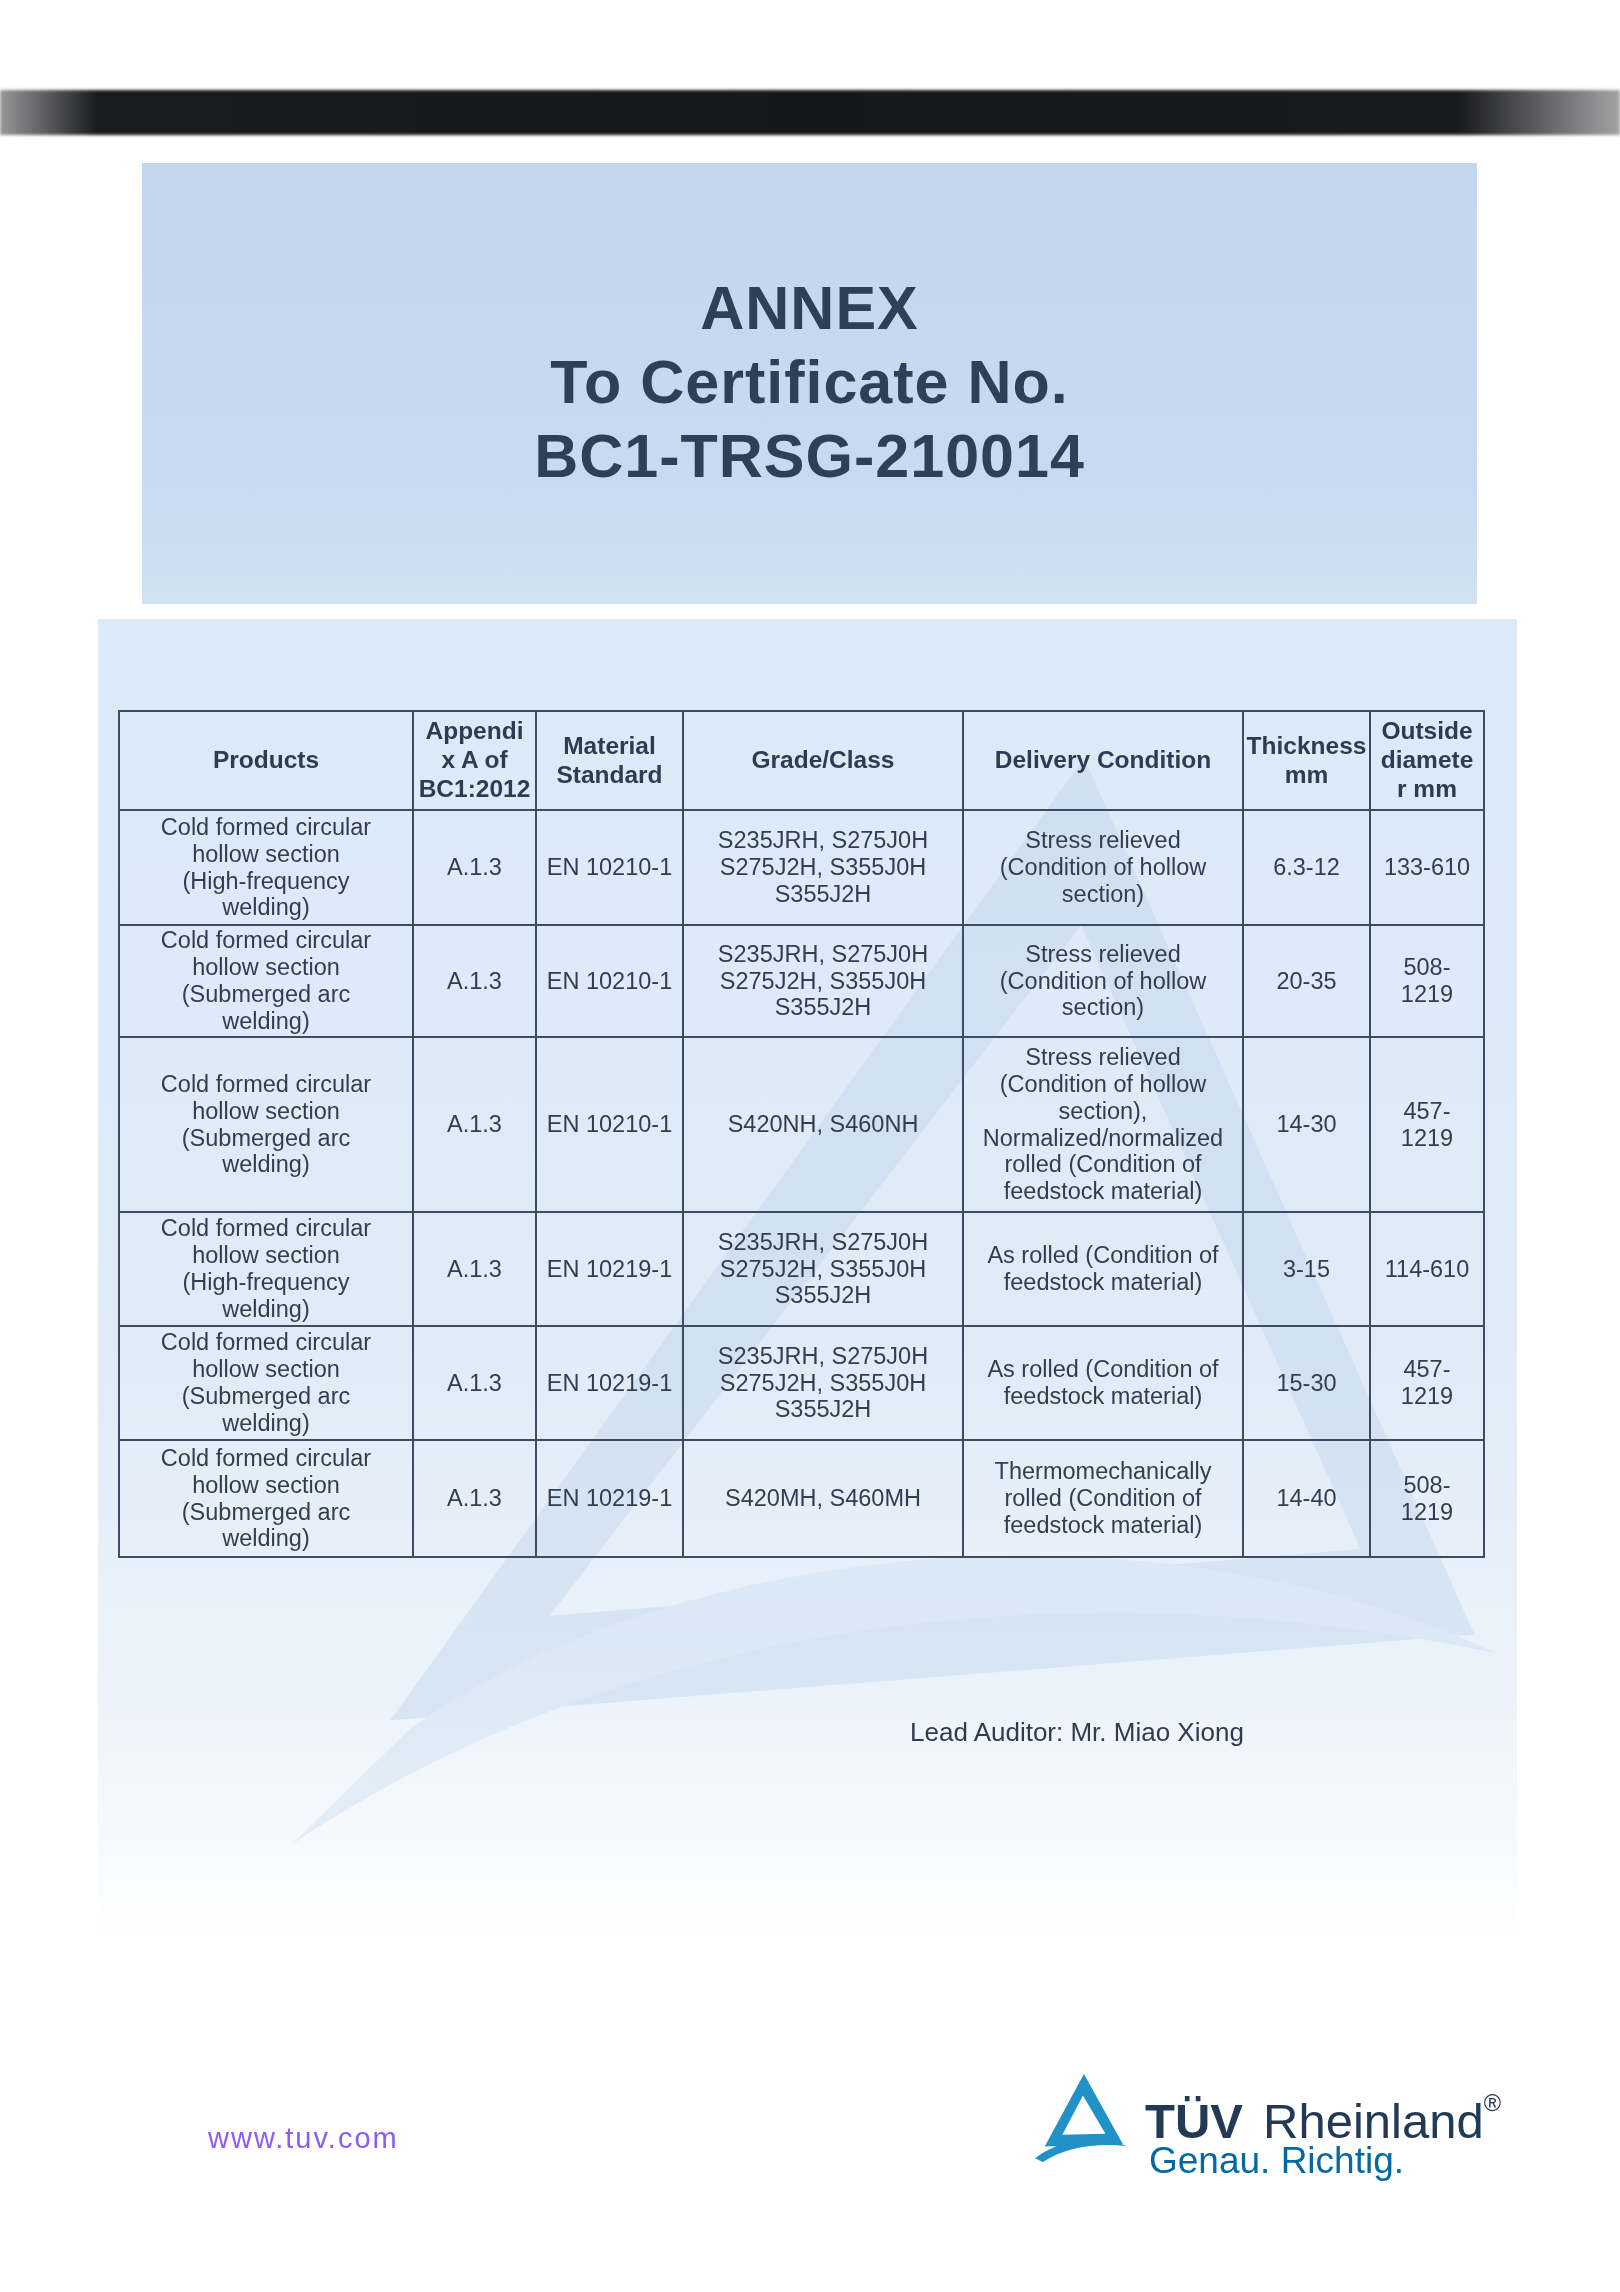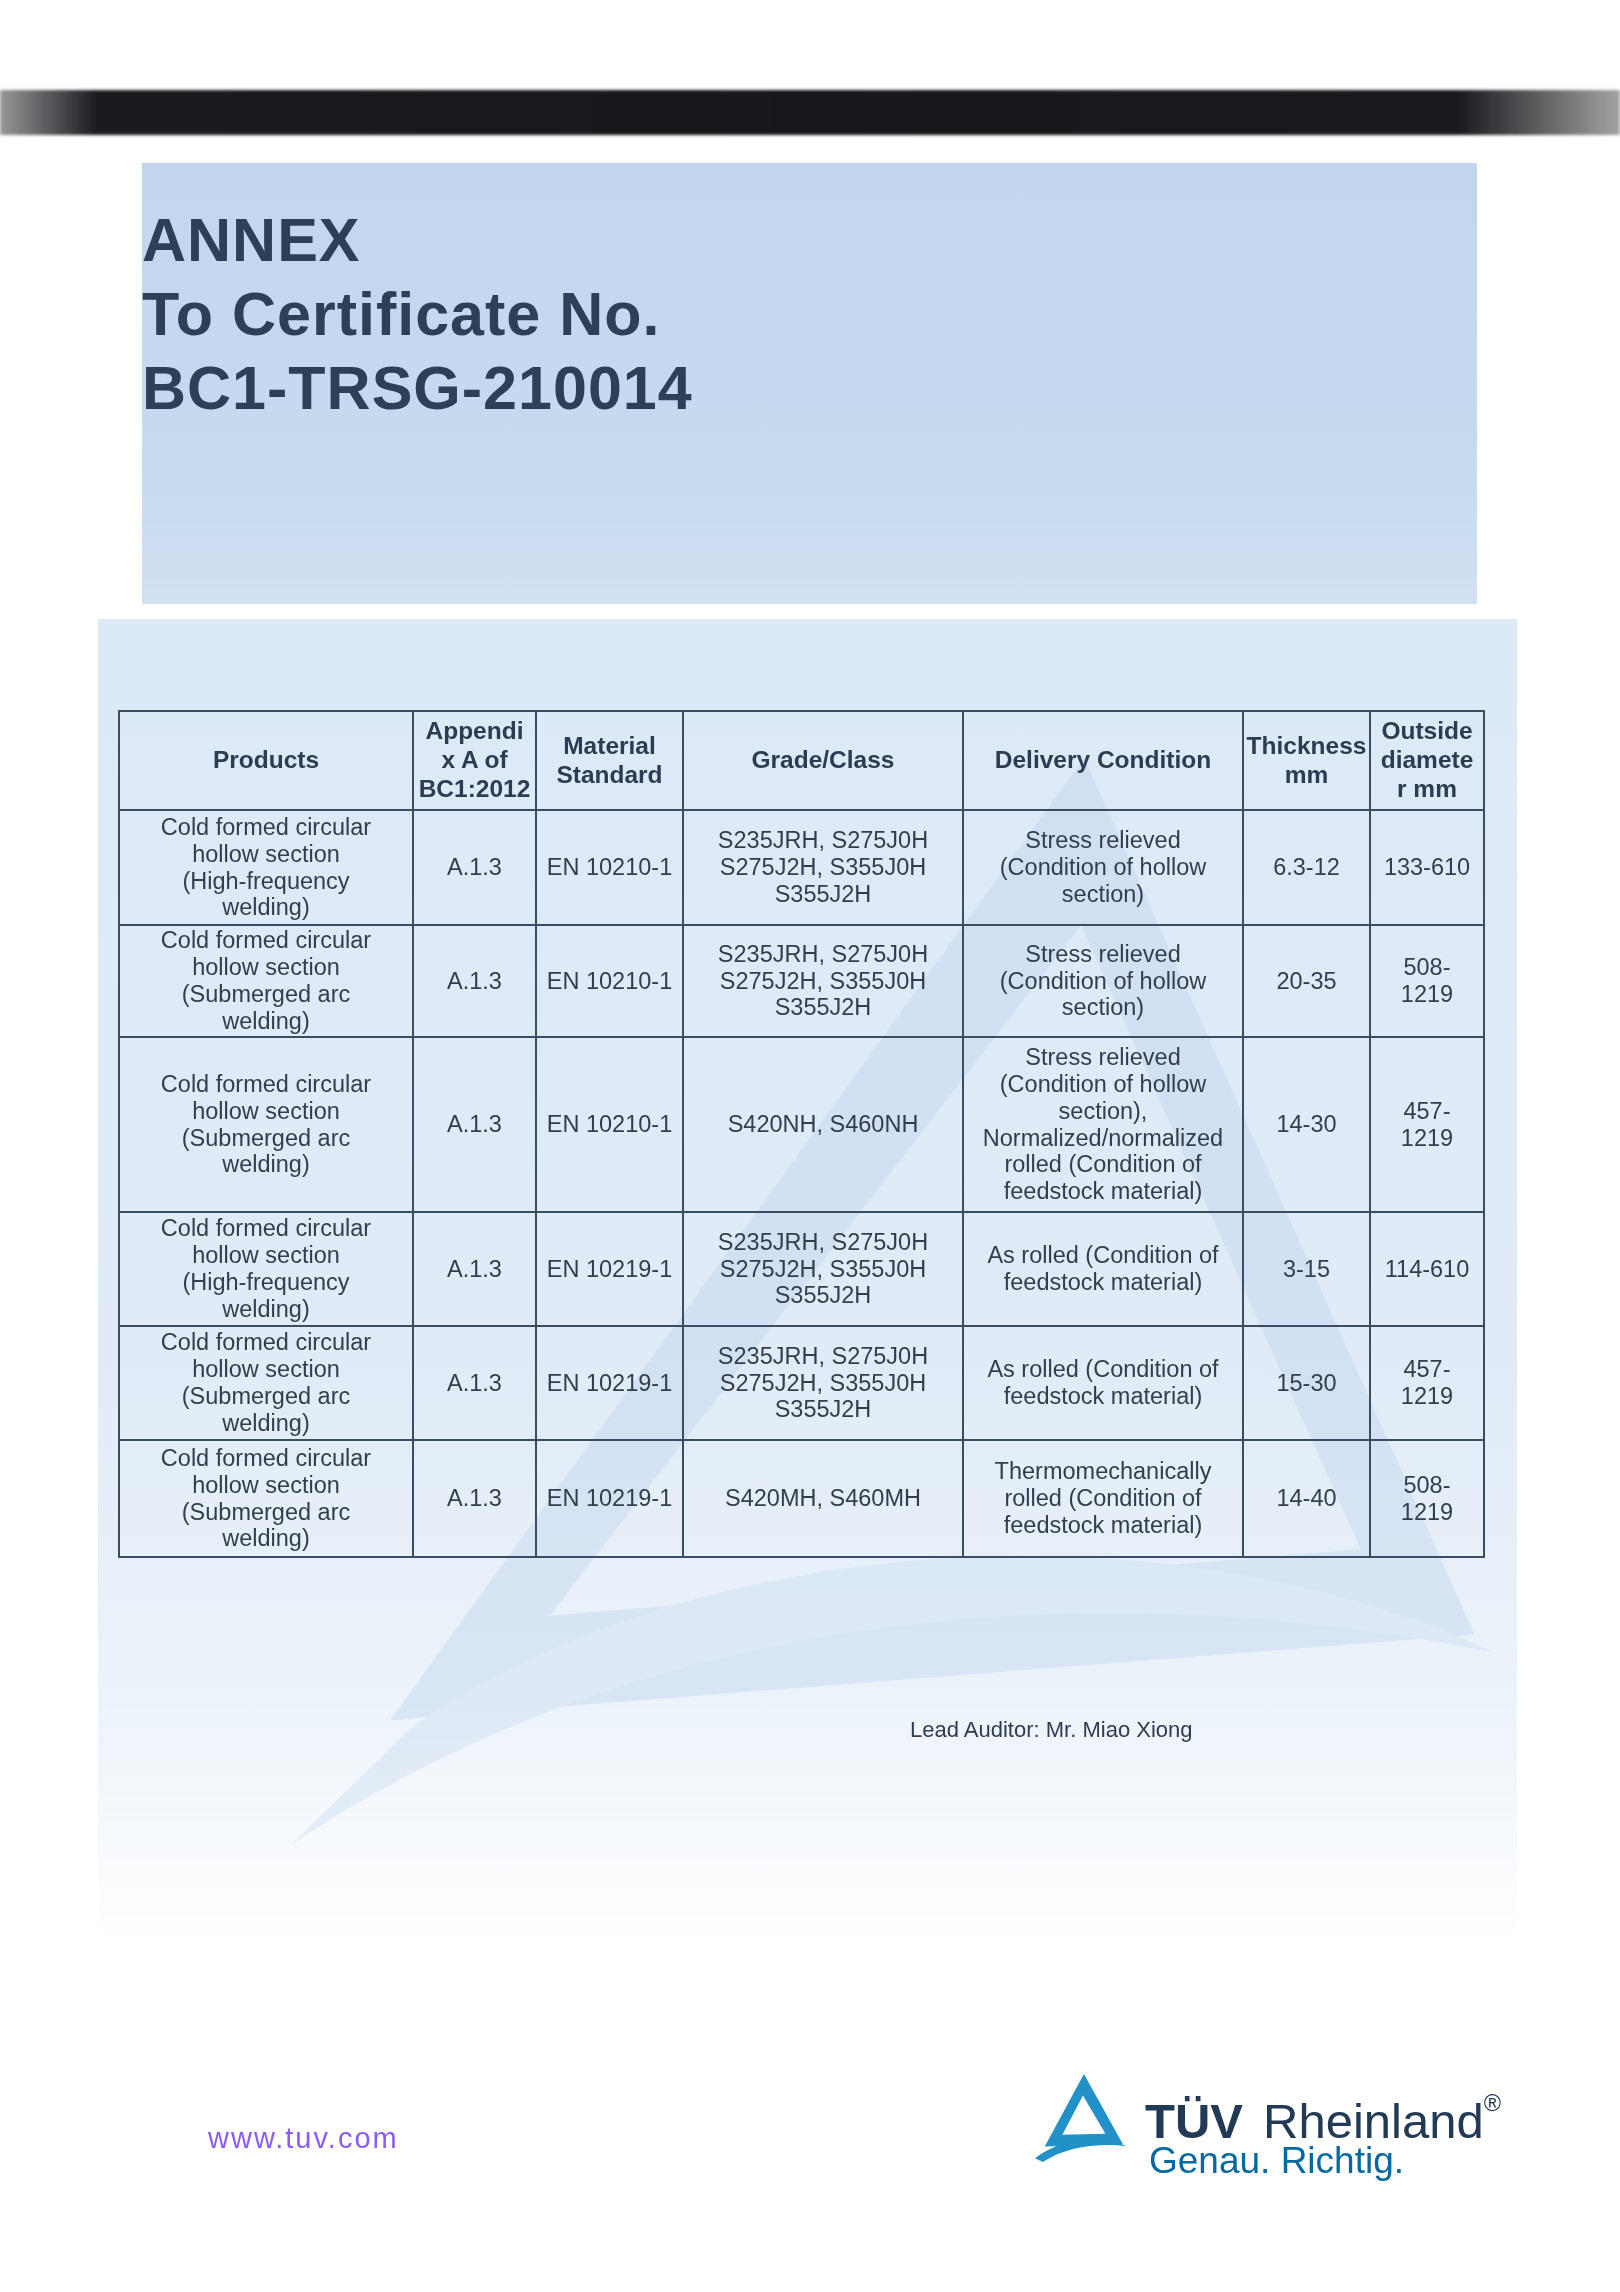--- a/index.html
+++ b/index.html
@@ -26,21 +26,21 @@
   
   .page-tint{
     position:absolute;left:98px;top:619px;width:1419px;height:1323px;z-index:1;
     background:linear-gradient(180deg,#dce9f7 0%,#e0ebf7 55%,#ecf3fa 82%,rgba(255,255,255,0) 100%);
   }
   .header-box{
     position:absolute;left:142px;top:163px;width:1335px;height:441px;z-index:2;
     background:linear-gradient(180deg,#c2d6ee 0%,#c6daf0 70%,#d2e1f3 100%);
   }
   .title{
-    padding-top:40px;
+    padding-top:108px;text-align:center;
     font-size:61px;font-weight:bold;line-height:74px;letter-spacing:1px;
     color:var(--title-text);
   }
   .watermark{position:absolute;left:225px;top:755px;width:1274px;height:1098px;z-index:2;opacity:.45;}
   .annex-table{
     position:absolute;left:118px;top:710px;z-index:4;
     width:1366px;border-collapse:collapse;table-layout:fixed;
     border:2.9px solid var(--table-border);
     background:transparent;
   }
@@ -48,21 +48,21 @@
     border:2px solid var(--table-border);
     text-align:center;vertical-align:middle;
     white-space:pre-line;padding:1px 2px;overflow:hidden;
   }
   .annex-table th{font-size:24.5px;line-height:1.18;font-weight:bold;color:var(--head-text);}
   .annex-table td{font-size:23.5px;line-height:1.14;color:var(--body-text);}
   tr.hrow{height:99px;} tr.r0{height:115px;} tr.r1{height:112px;} tr.r2{height:175px;}
   tr.r3{height:114px;} tr.r4{height:114px;} tr.r5{height:117px;}
   .lead-auditor{
     position:absolute;left:910px;top:1717px;z-index:4;
-    font-size:22px;color:#2f3b4e;
+    font-size:26px;color:#2f3b4e;
   }
   .website{
     position:absolute;left:208px;top:2122px;z-index:4;
     font-size:29px;letter-spacing:2px;color:#8b5cf6;
   }
   .logo{position:absolute;left:1031px;top:2066px;z-index:4;}
   .logo-triangle{position:absolute;left:0;top:5.9px;width:98px;height:92px;}
   .brand-line{
     position:absolute;left:114px;top:23.5px;width:470px;white-space:nowrap;
     font-size:49px;color:var(--logo-text);

